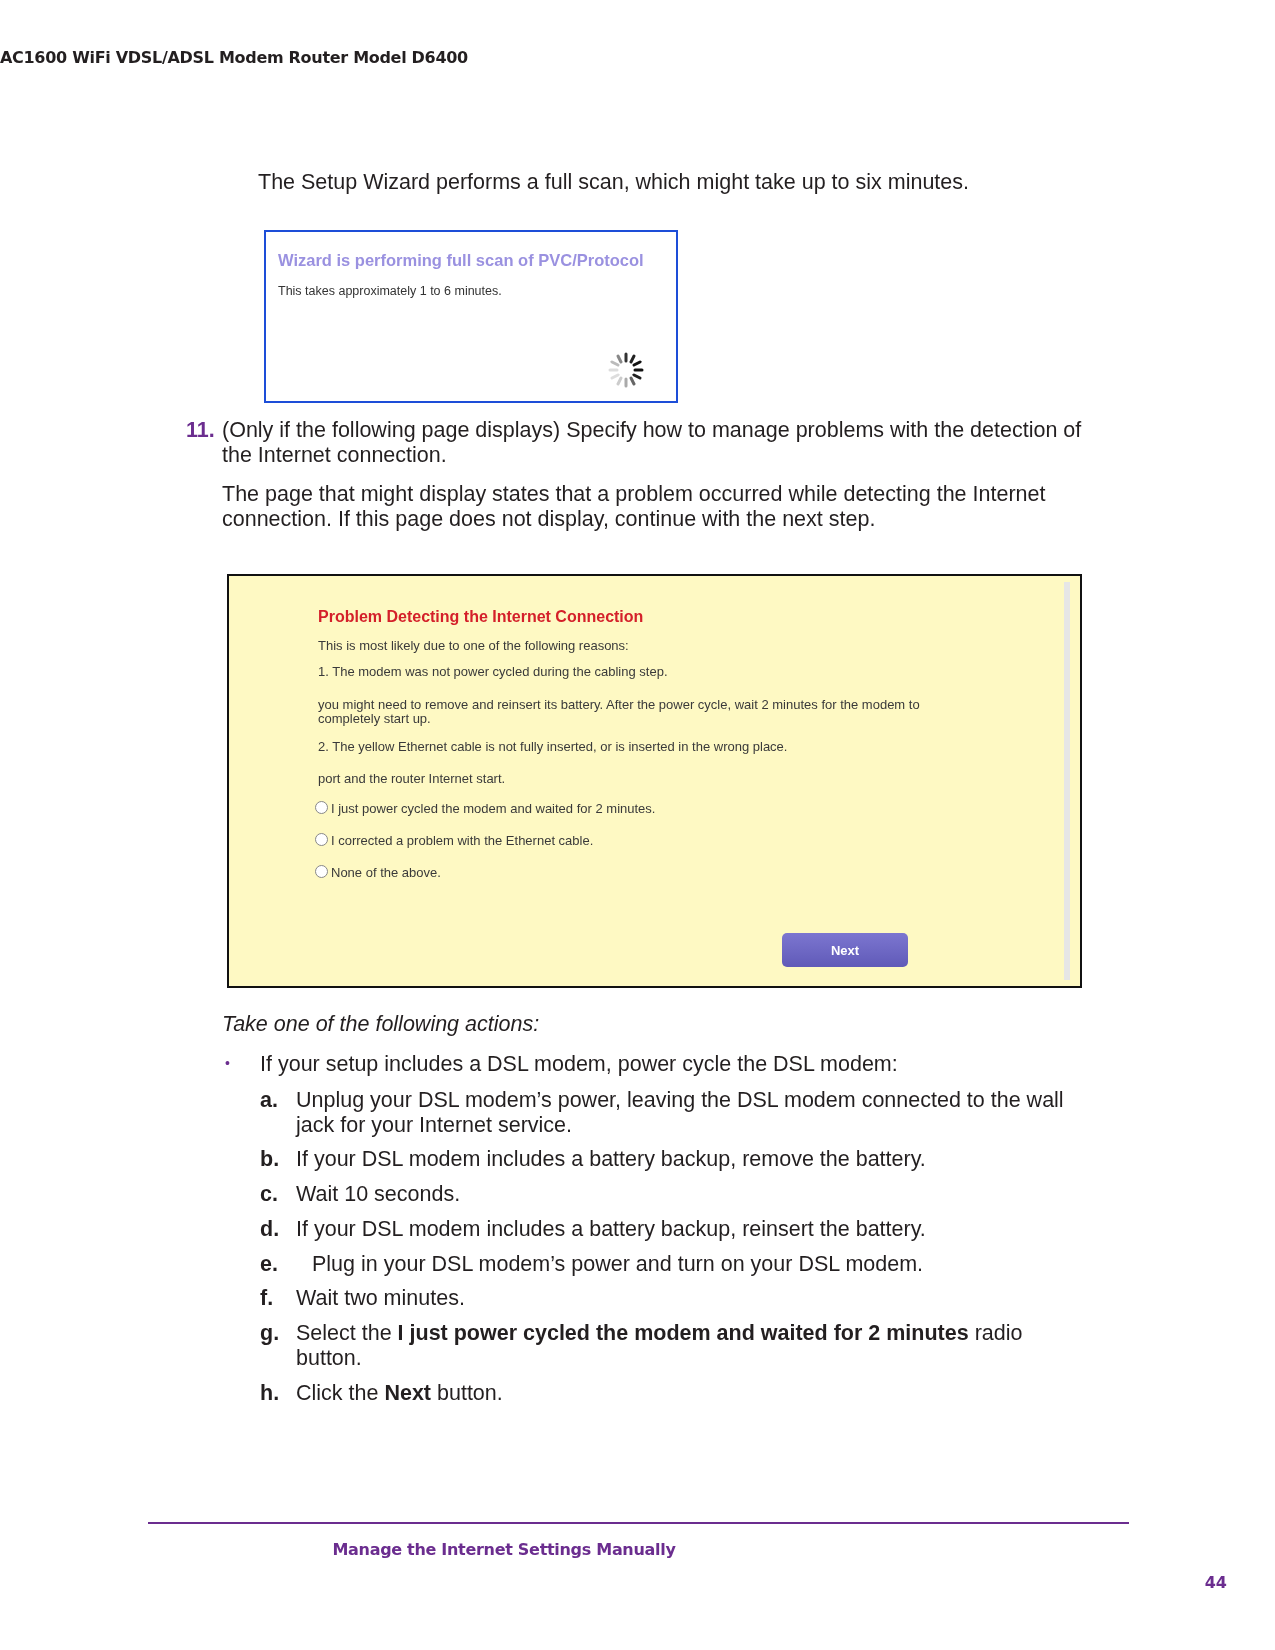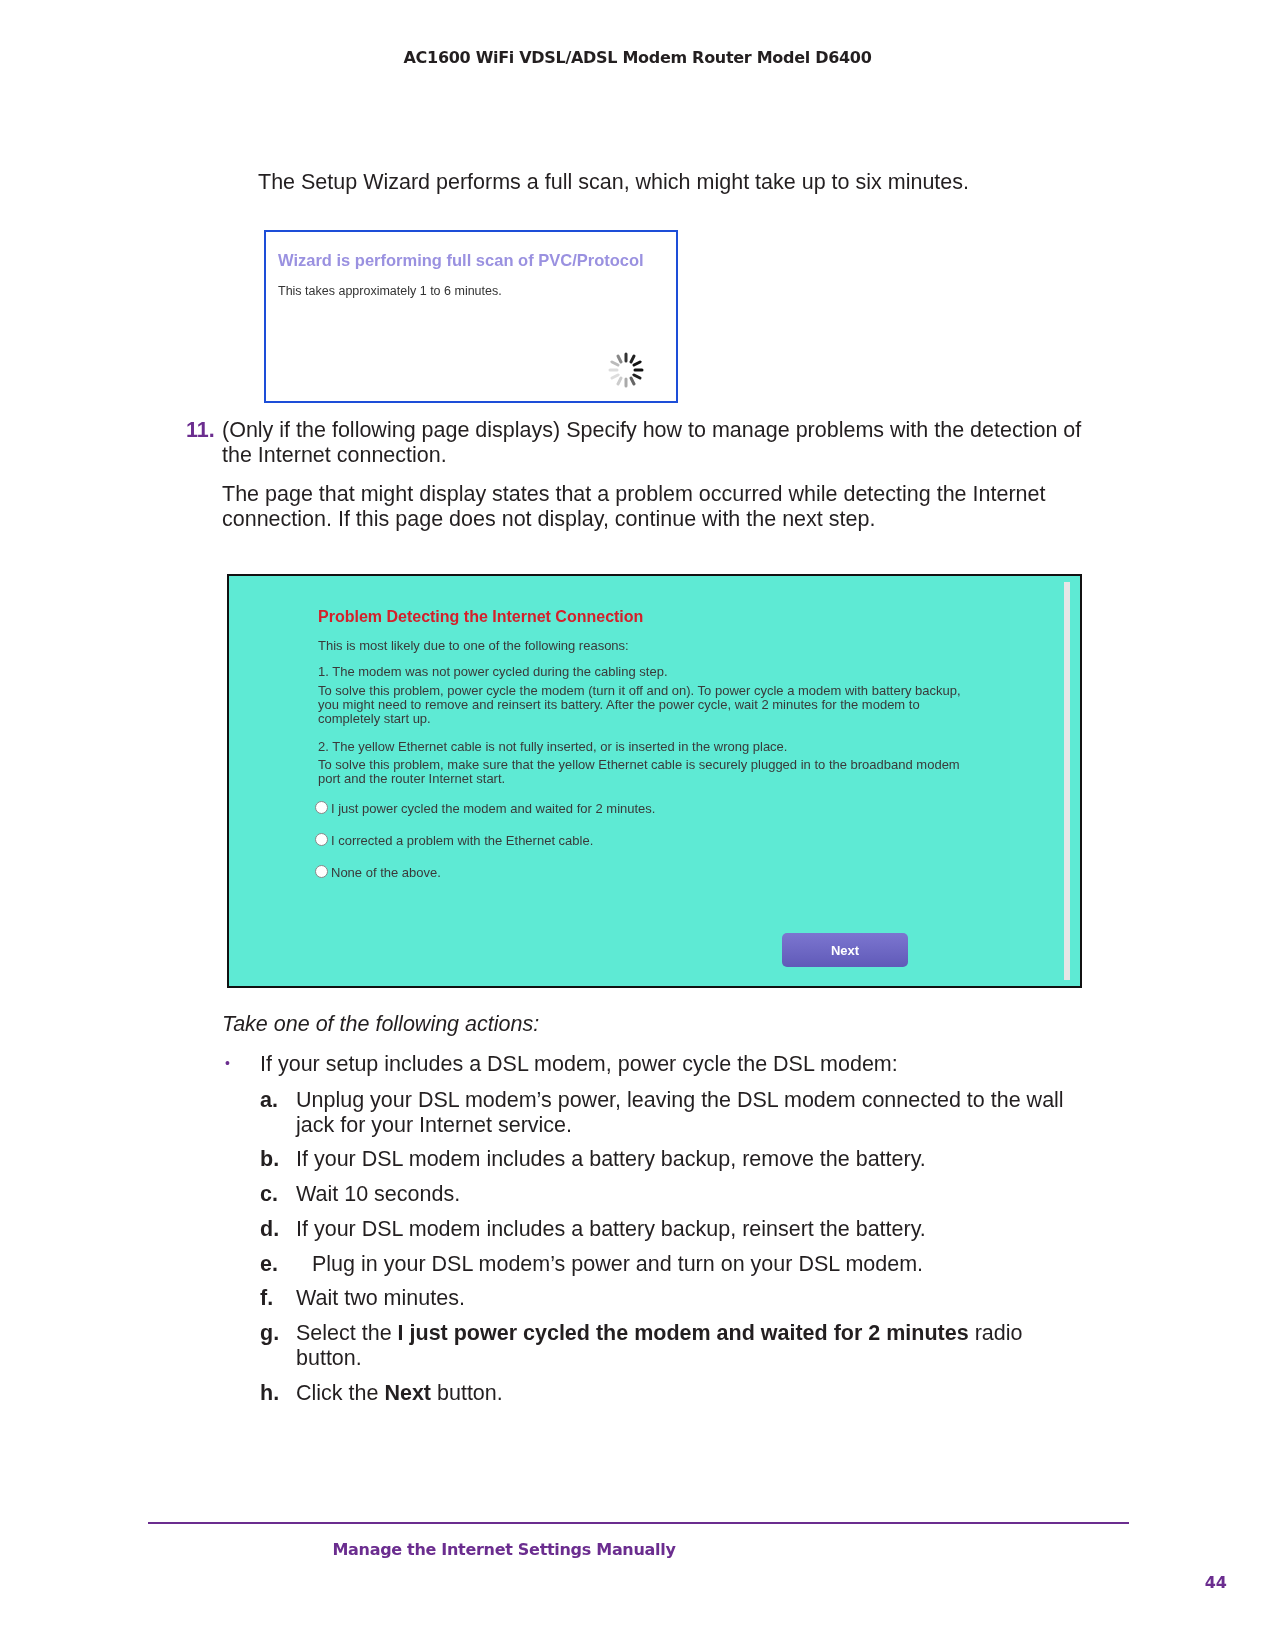--- a/index.html
+++ b/index.html
@@ -1,25 +1,25 @@
 <!DOCTYPE html>
 <html><head>
 <meta charset="utf-8">
 <style>
   html, body { margin: 0; padding: 0; background: #ffffff; }
   body { width: 1275px; height: 1650px; position: relative; font-family: "Liberation Sans", sans-serif; color: #231f20; overflow: hidden; }
   .abs { position: absolute; }
-  .header { top: 48px; left: 0; width: 1275px; text-align: center; font-family: "DejaVu Sans", sans-serif; font-weight: bold; font-size: 16px; color: #231f20; letter-spacing: -0.3px; }
+  .header { top: 48px; left: 0; width: 1275px; text-align: left; font-family: "DejaVu Sans", sans-serif; font-weight: bold; font-size: 16px; color: #231f20; letter-spacing: -0.3px; }
   .body-text { font-size: 21.5px; line-height: 25px; color: #231f20; }
   .shot1 { left: 264px; top: 230px; width: 414px; height: 173px; border: 2px solid #1d4ed8; background: #fff; box-sizing: border-box; }
   .shot1 .title { position: absolute; left: 12px; top: 19px; font-size: 16.5px; font-weight: bold; color: #9a91e0; }
   .shot1 .sub { position: absolute; left: 12px; top: 52px; font-size: 12.5px; color: #333; }
   .spinner { position: absolute; right: 30px; top: 118px; width: 40px; height: 40px; }
   .step-num { color: #6b2d8f; font-weight: bold; }
-  .shot2 { left: 227px; top: 574px; width: 855px; height: 414px; border: 2px solid #111; background: #5eead4; box-sizing: border-box; }
+  .shot2 { left: 227px; top: 574px; width: 855px; height: 414px; border: 2px solid #111; background: #fef9c3; box-sizing: border-box; }
   .shot2 .inner { position: absolute; left: 6px; top: 6px; right: 10px; bottom: 6px; border-right: 6px solid #e6e6e6; }
   .s2 { position: absolute; left: 89px; font-size: 13px; color: #3a3a3a; line-height: 15px; }
   .s2-title { position: absolute; left: 89px; top: 32px; font-size: 16px; font-weight: bold; color: #d4202a; }
   .radio { display: inline-block; width: 11px; height: 11px; border: 1px solid #888; border-radius: 50%; vertical-align: -1px; margin-right: 3px; background: #fff; }
   .next-btn { position: absolute; left: 553px; top: 357px; width: 126px; height: 34px; background: linear-gradient(#7c76d0, #605ab8); border-radius: 5px; color: #fff; font-weight: bold; font-size: 13px; text-align: center; line-height: 34px; border: none; }
   .bullet { color: #6b2d8f; font-size: 14px; }
   .letter { font-weight: bold; }
   .footer-line { left: 148px; top: 1522px; width: 981px; height: 2px; background: #6b2d8f; }
   .footer-title { top: 1540px; left: 0; width: 1008px; text-align: center; font-family: "DejaVu Sans", sans-serif; font-weight: bold; font-size: 16px; color: #6b2d8f; letter-spacing: -0.3px; }
   .footer-page { top: 1573px; left: 0; width: 1227px; text-align: right; font-family: "DejaVu Sans", sans-serif; font-weight: bold; font-size: 16px; color: #6b2d8f; }
@@ -58,25 +58,23 @@
 <div class="abs body-text" style="left:222px; top:418px;">(Only if the following page displays) Specify how to manage problems with the detection of</div>
 <div class="abs body-text" style="left:222px; top:443px;">the Internet connection.</div>
 <div class="abs body-text" style="left:222px; top:482px;">The page that might display states that a problem occurred while detecting the Internet</div>
 <div class="abs body-text" style="left:222px; top:507px;">connection. If this page does not display, continue with the next step.</div>
 
 <div class="abs shot2">
   <div class="inner"></div>
   <div class="s2-title">Problem Detecting the Internet Connection</div>
   <div class="s2" style="top:62px;">This is most likely due to one of the following reasons:</div>
   <div class="s2" style="top:88px;">1.  The modem was not power cycled during the cabling step.</div>
-  <div class="s2" style="top:107px;">To solve this problem, power cycle the modem (turn it off and on). To power cycle a modem with battery backup,</div>
   <div class="s2" style="top:121px;">you might need to remove and reinsert its battery. After the power cycle, wait 2 minutes for the modem to</div>
   <div class="s2" style="top:135px;">completely start up.</div>
   <div class="s2" style="top:163px;">2.  The yellow Ethernet cable is not fully inserted, or is inserted in the wrong place.</div>
-  <div class="s2" style="top:181px;">To solve this problem, make sure that the yellow Ethernet cable is securely plugged in to the broadband modem</div>
   <div class="s2" style="top:195px;">port and the router Internet start.</div>
   <div class="s2" style="top:225px; left:86px;">
     <span class="radio"></span><span>I just power cycled the modem and waited for 2 minutes.</span>
   </div>
   <div class="s2" style="top:257px; left:86px;">
     <span class="radio"></span><span>I corrected a problem with the Ethernet cable.</span>
   </div>
   <div class="s2" style="top:289px; left:86px;">
     <span class="radio"></span><span>None of the above.</span>
   </div>

